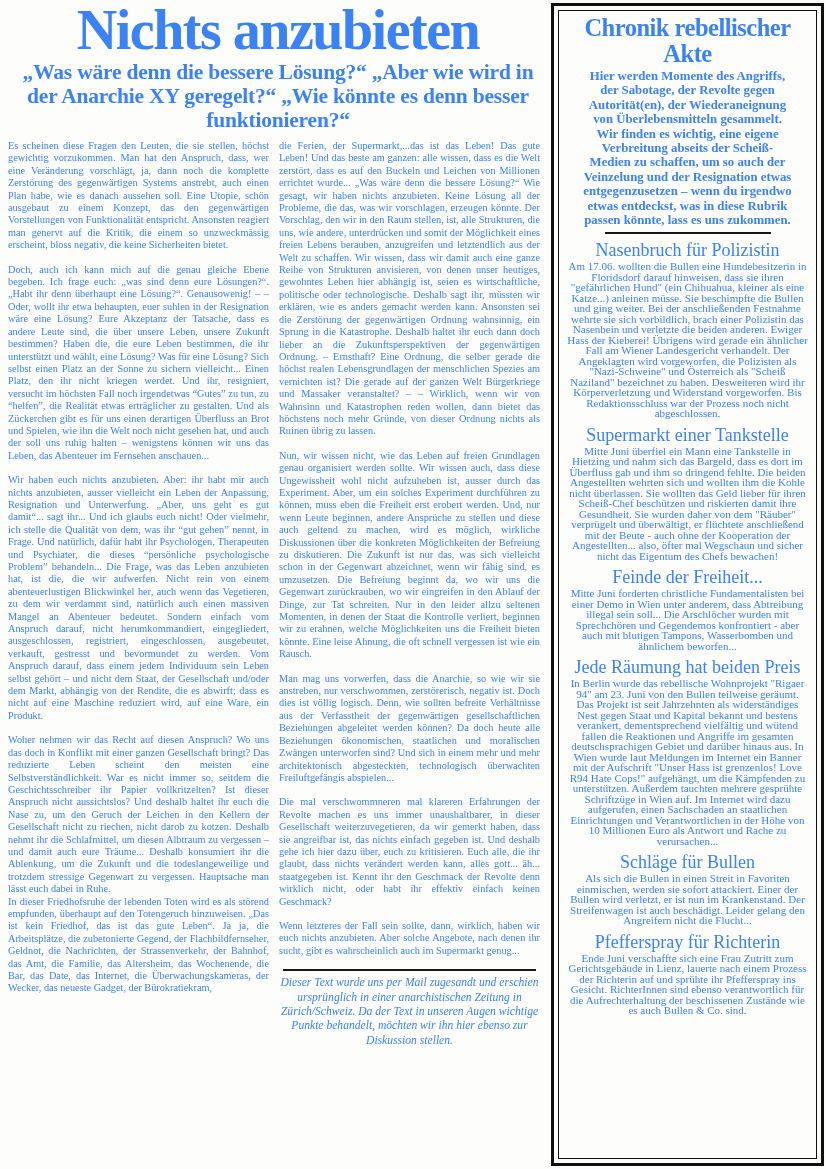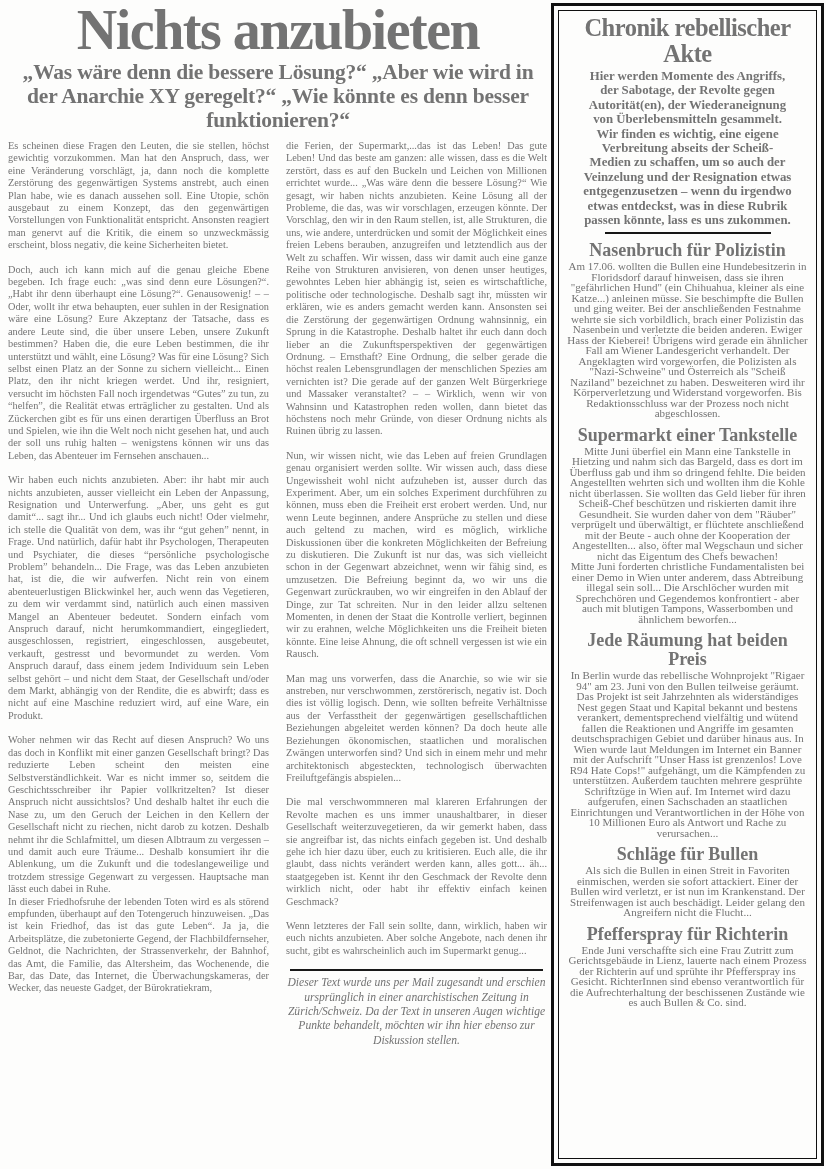--- a/index.html
+++ b/index.html
@@ -1,31 +1,31 @@
 <!DOCTYPE html>
 <html lang="de"><head>
 <meta charset="utf-8">
 <style>
   html,body { margin:0; padding:0; background:#e8e8e8; }
   .page {
     position:relative; width:826px; height:1169px; margin:0 auto;
-    background:#fdfdfc; color:#737373; overflow:hidden;
+    background:#fdfdfc; color:#3b82f6; overflow:hidden;
     font-family:"Liberation Serif","DejaVu Serif",serif;
   }
   
   .main { position:absolute; left:8px; top:4px; width:540px; }
   .article-title {
     margin:0; text-align:center; font-weight:700;
     font-size:56px; line-height:52px; letter-spacing:-1.5px;
   }
   .article-subtitle {
     margin:4px 4px 8px; text-align:center; font-weight:700;
     font-size:21.5px; line-height:24px; letter-spacing:-0.2px;
   }
-  .cols { display:flex; gap:17px; }
+  .cols { display:flex; gap:10px; }
   .col {
     width:261px; text-align:justify; text-justify:inter-word;
     font-size:10.3px; line-height:12.4px; hyphens:none;
   }
   .col p { margin:0 0 12px; }
   .col p.flush { margin-bottom:0; }
   .footnote-rule { border-top:2.5px solid #191919; margin:3px 4px 5px; }
   .editorial-note {
     font-style:italic; text-align:center;
     font-size:11.6px; line-height:14.4px; margin:0 2px;
@@ -42,21 +42,21 @@
   .chronicle-title {
     margin:1px 0 0; font-size:24.5px; line-height:26px;
     font-weight:700; letter-spacing:-0.5px;
   }
   .chronicle-intro {
     margin:2px 16px 5px; font-weight:700;
     font-size:12.8px; line-height:14.4px;
   }
   .intro-divider { border-top:2.5px solid #161616; width:166px; margin:0 auto 1px; }
   .chronicle-section h3 {
-    margin:7px 0 1px; font-size:18px; line-height:19px; font-weight:700;
+    margin:7px 0 1px; font-size:18px; line-height:19px; font-weight:400;
   }
   .chronicle-section p {
     margin:0; font-size:11px; line-height:10.5px;
   }
 </style>
 </head>
 <body>
 
 <div class="page">
 
@@ -93,20 +93,21 @@
 
       <section class="chronicle-section">
         <h3>Nasenbruch für Polizistin</h3>
         <p>Am 17.06. wollten die Bullen eine Hundebesitzerin in Floridsdorf darauf hinweisen, dass sie ihren "gefährlichen Hund" (ein Chihuahua, kleiner als eine Katze...) anleinen müsse. Sie beschimpfte die Bullen und ging weiter. Bei der anschließenden Festnahme wehrte sie sich vorbildlich, brach einer Polizistin das Nasenbein und verletzte die beiden anderen. Ewiger Hass der Kieberei! Übrigens wird gerade ein ähnlicher Fall am Wiener Landesgericht verhandelt. Der Angeklagten wird vorgeworfen, die Polizisten als "Nazi-Schweine" und Österreich als "Scheiß Naziland" bezeichnet zu haben. Desweiteren wird ihr Körperverletzung und Widerstand vorgeworfen. Bis Redaktionsschluss war der Prozess noch nicht abgeschlossen.</p>
       </section>
       <section class="chronicle-section">
         <h3>Supermarkt einer Tankstelle</h3>
         <p>Mitte Juni überfiel ein Mann eine Tankstelle in Hietzing und nahm sich das Bargeld, dass es dort im Überfluss gab und ihm so dringend fehlte. Die beiden Angestellten wehrten sich und wollten ihm die Kohle nicht überlassen. Sie wollten das Geld lieber für ihren Scheiß-Chef beschützen und riskierten damit ihre Gesundheit. Sie wurden daher von dem "Räuber" verprügelt und überwältigt, er flüchtete anschließend mit der Beute - auch ohne der Kooperation der Angestellten... also, öfter mal Wegschaun und sicher nicht das Eigentum des Chefs bewachen!</p>
       </section>
       <section class="chronicle-section">
+        <h3>Feinde der Freiheit...</h3>
         <p>Mitte Juni forderten christliche Fundamentalisten bei einer Demo in Wien unter anderem, dass Abtreibung illegal sein soll... Die Arschlöcher wurden mit Sprechchören und Gegendemos konfrontiert - aber auch mit blutigen Tampons, Wasserbomben und ähnlichem beworfen...</p>
       </section>
       <section class="chronicle-section">
         <h3>Jede Räumung hat beiden Preis</h3>
         <p>In Berlin wurde das rebellische Wohnprojekt "Rigaer 94" am 23. Juni von den Bullen teilweise geräumt. Das Projekt ist seit Jahrzehnten als widerständiges Nest gegen Staat und Kapital bekannt und bestens verankert, dementsprechend vielfältig und wütend fallen die Reaktionen und Angriffe im gesamten deutschsprachigen Gebiet und darüber hinaus aus. In Wien wurde laut Meldungen im Internet ein Banner mit der Aufschrift "Unser Hass ist grenzenlos! Love R94 Hate Cops!" aufgehängt, um die Kämpfenden zu unterstützen. Außerdem tauchten mehrere gesprühte Schriftzüge in Wien auf. Im Internet wird dazu aufgerufen, einen Sachschaden an staatlichen Einrichtungen und Verantwortlichen in der Höhe von 10 Millionen Euro als Antwort und Rache zu verursachen...</p>
       </section>
       <section class="chronicle-section">
         <h3>Schläge für Bullen</h3>
         <p>Als sich die Bullen in einen Streit in Favoriten einmischen, werden sie sofort attackiert. Einer der Bullen wird verletzt, er ist nun im Krankenstand. Der Streifenwagen ist auch beschädigt. Leider gelang den Angreifern nicht die Flucht...</p>
       </section>

